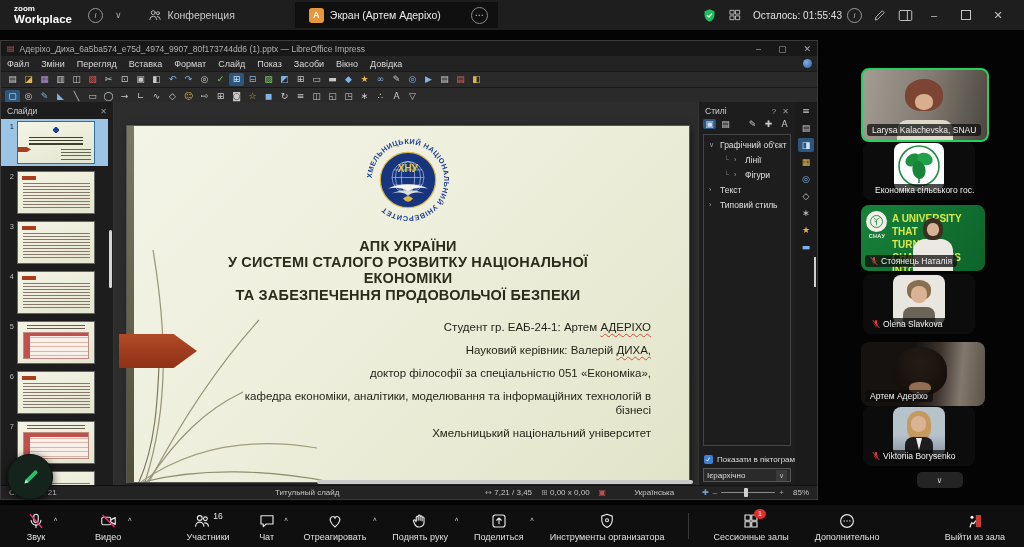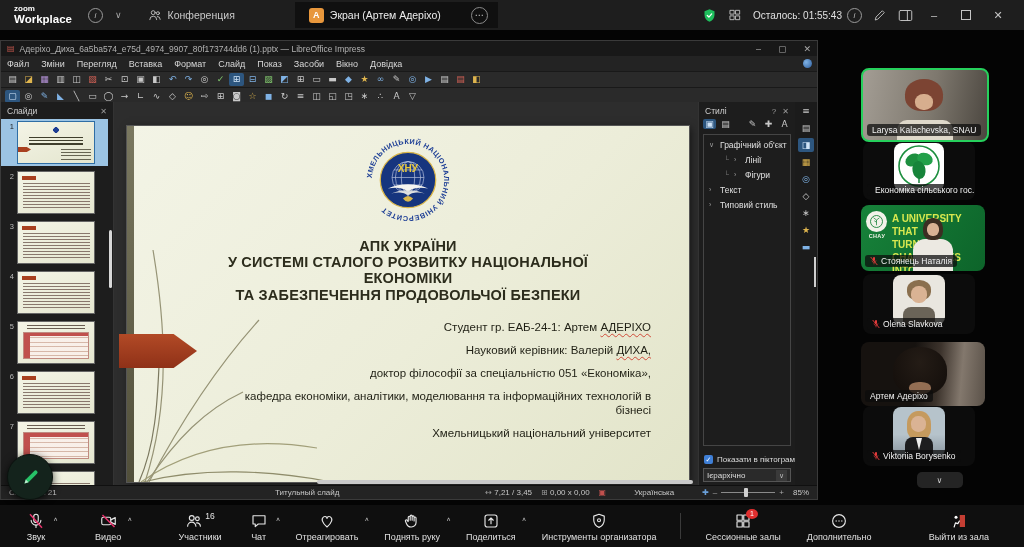--- a/index.html
+++ b/index.html
@@ -164,21 +164,21 @@
   .p6shirt{position:absolute;left:23px;top:31px;width:6px;height:12px;background:#eee;clip-path:polygon(0 0,100% 0,50% 100%)}
   .vchev{position:absolute;left:50%;transform:translateX(-50%);top:442px;width:46px;height:16px;background:#242424;
          border-radius:5px;color:#cfcfcf;display:grid;place-items:center;font-size:8px;border:none}
 
   
   #bottombar{position:absolute;left:0;right:0;bottom:0;height:42px;background:#0f0f0f;display:flex;align-items:center;color:#e3e3e3}
   #bottombar .spc{flex:1}
   .grp{display:flex;align-items:center}
   .g1{padding-left:14px;gap:26px}
   .g2{gap:4px}
-  .g3{padding-right:24px}
+  .g3{padding-right:8px}
   .zbtn{position:relative;display:flex;flex-direction:column;align-items:center;justify-content:center;gap:2px;
         min-width:44px;padding:3px 11px 2px;font-size:9px;color:#e0e0e0;background:none;border:none;cursor:default}
   .zbtn .chev2{position:absolute;top:6px;right:0;font-size:7px;color:#b5b5b5;transform:scaleY(.8)}
   .irow{position:relative;display:flex;align-items:flex-start;gap:2px;height:18px}
   .cnt{font-size:8.5px;color:#e6e6e6;line-height:1}
   .badge{position:absolute;top:-3px;right:-6px;background:#e02f2f;color:#fff;border-radius:50%;min-width:10px;height:10px;
          font-size:7px;line-height:10px;text-align:center;padding:0 1px}
   .vdiv{width:1px;height:26px;background:#3a3a3a;margin:0 9px}
 </style>
 </head>

